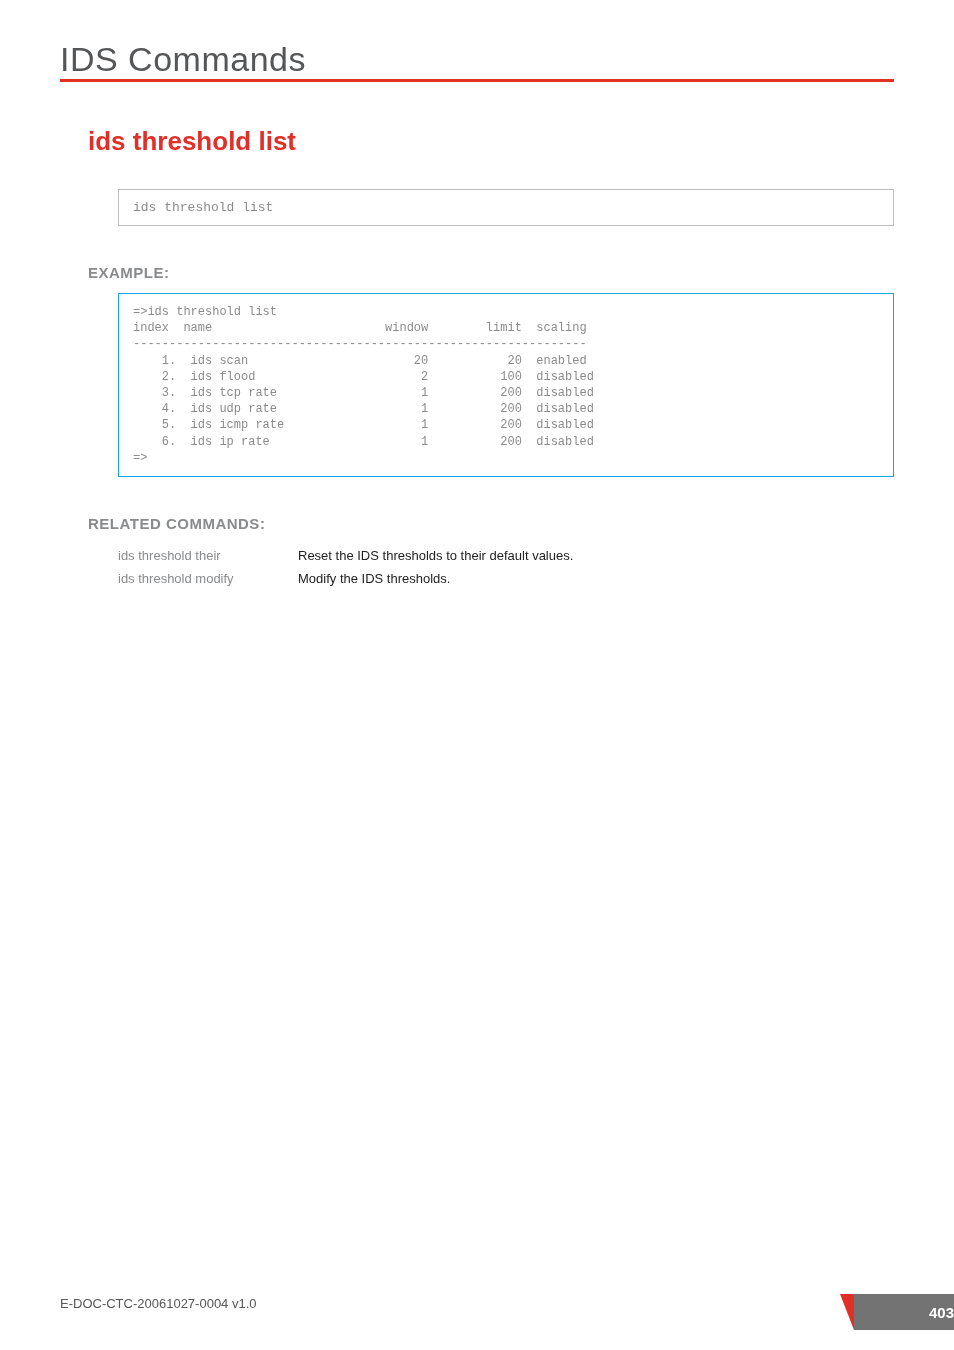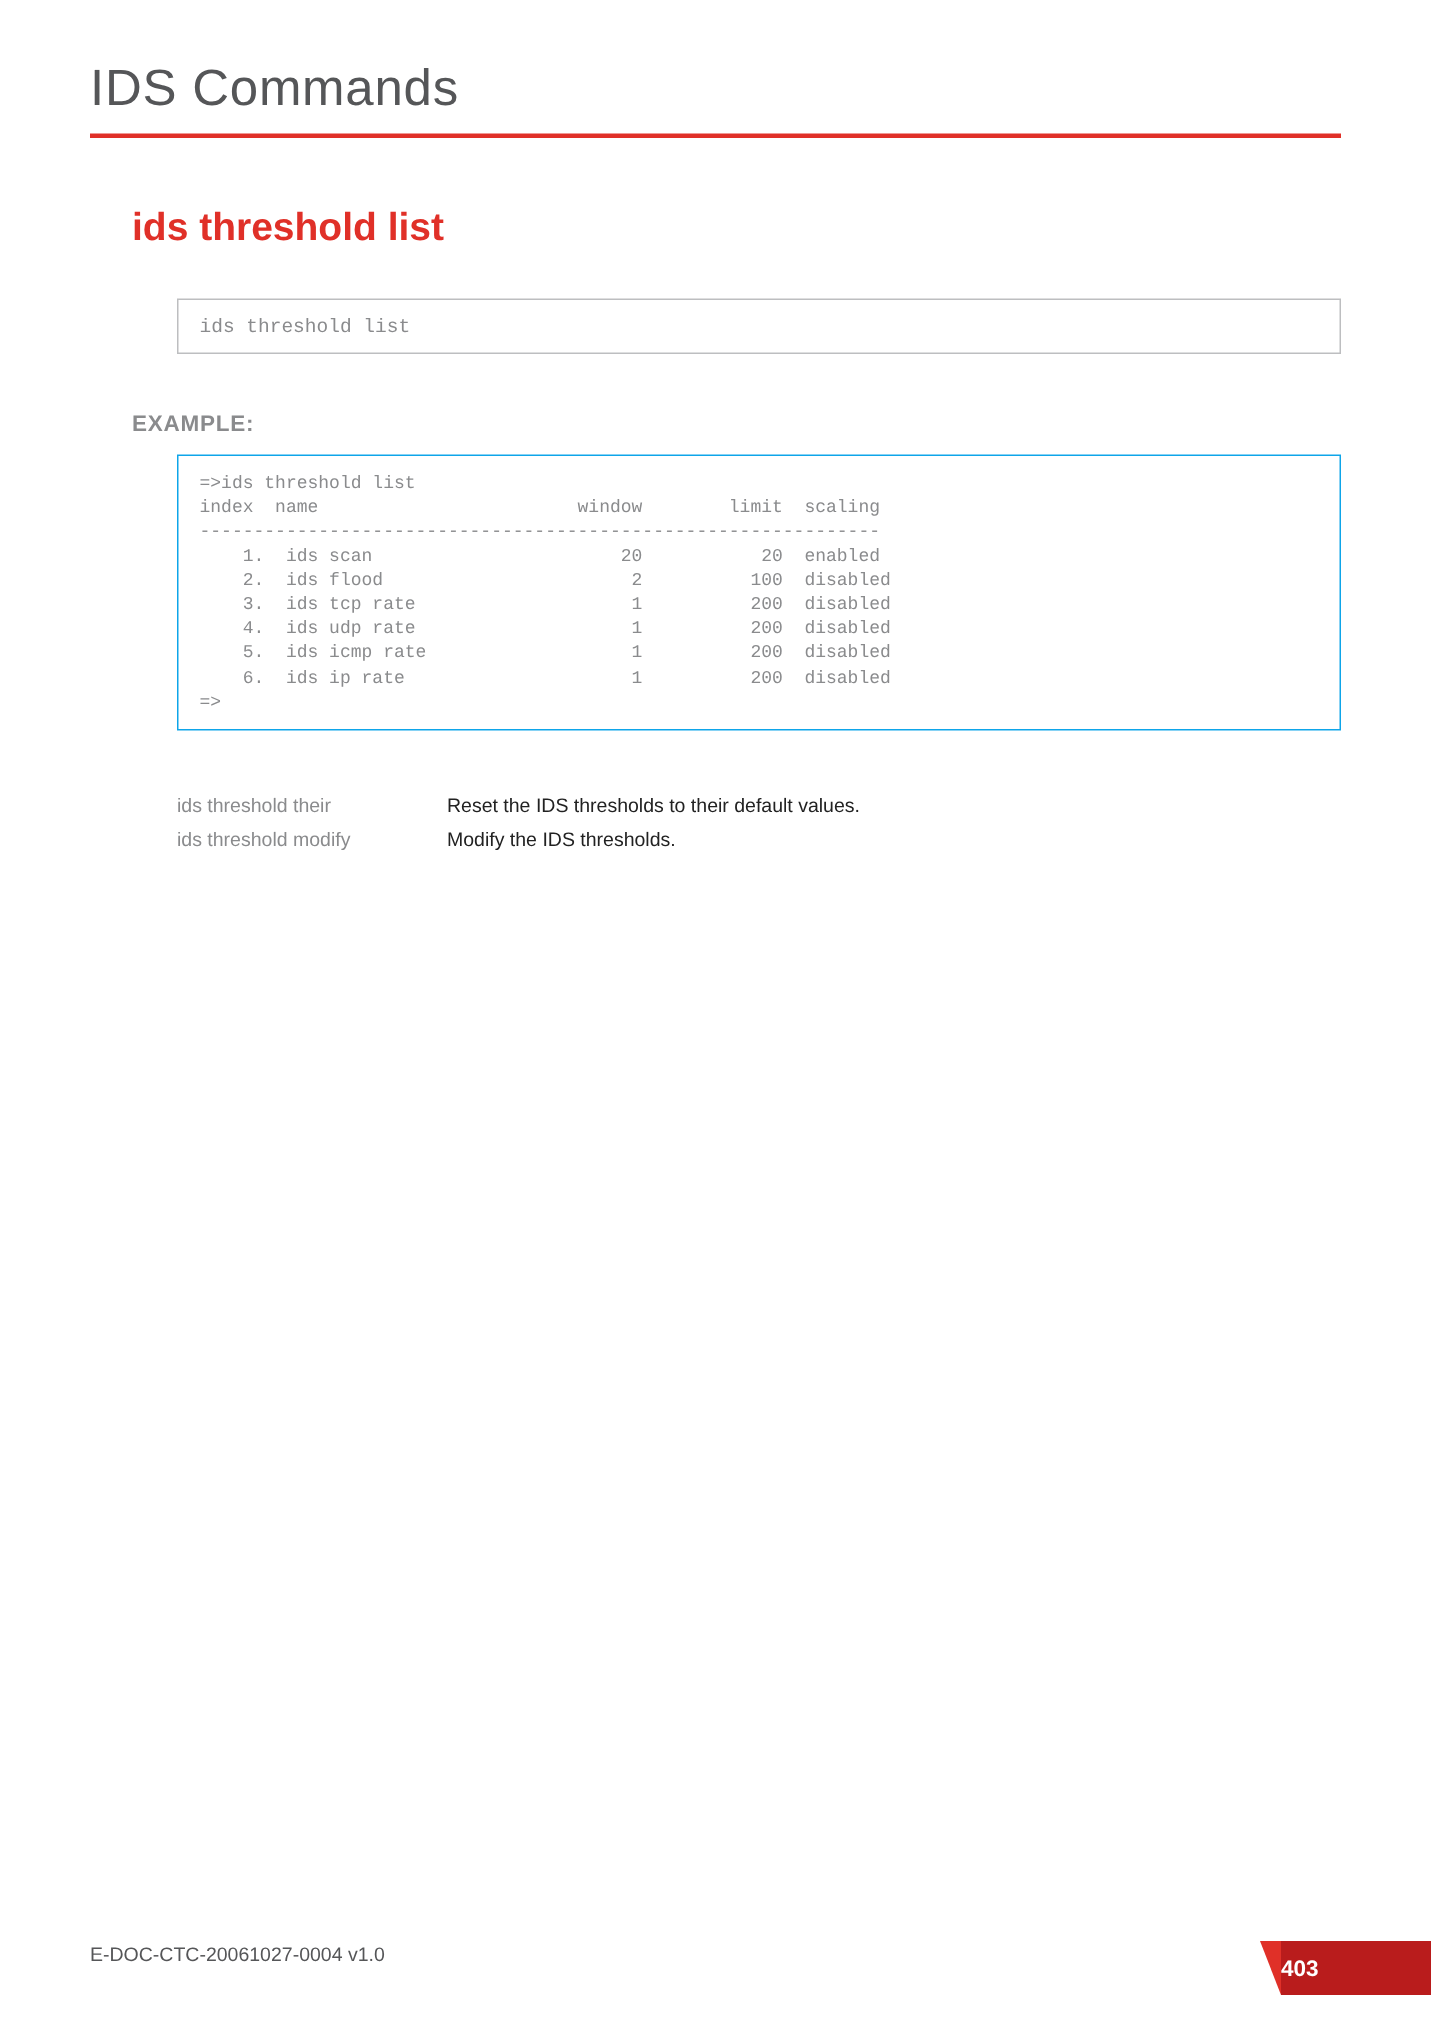--- a/index.html
+++ b/index.html
@@ -9,21 +9,20 @@
       font-family: Arial, Helvetica, sans-serif;
       background: #fff;
       position: relative;
       padding: 40px 60px 30px 60px;
     }
     .chapter-title {
       font-size: 34px;
       font-weight: 400;
       color: #555658;
       letter-spacing: 0.5px;
-      margin-bottom: 10px;
     }
     .red-rule {
       height: 3px;
       background: #e03028;
       margin-bottom: 44px;
     }
     .content {
       margin-left: 28px;
     }
     .section-title {
@@ -91,27 +90,27 @@
     .doc-id {
       font-size: 13px;
       color: #555658;
     }
     .page-badge {
       position: absolute;
       right: 0;
       bottom: -8px;
       width: 100px;
       height: 36px;
-      background: #b91c1c;
+      background: #737373;
       color: #fff;
       font-size: 15px;
       font-weight: bold;
       display: flex;
       align-items: center;
-      justify-content: flex-start;
+      justify-content: flex-end;
     }
     .page-badge::before {
       content: "";
       position: absolute;
       left: -14px;
       top: 0;
       width: 0;
       height: 0;
       border-top: 0 solid transparent;
       border-bottom: 36px solid transparent;
@@ -136,20 +135,21 @@
 index  name                        window        limit  scaling
 ---------------------------------------------------------------
     1.  ids scan                       20           20  enabled
     2.  ids flood                       2          100  disabled
     3.  ids tcp rate                    1          200  disabled
     4.  ids udp rate                    1          200  disabled
     5.  ids icmp rate                   1          200  disabled
     6.  ids ip rate                     1          200  disabled
 =&gt;</div>
 
+  <div class="sub-heading">RELATED COMMANDS:</div>
   <table class="related-table">
     <tbody>
         <tr>
       <td class="cmd">ids threshold their</td>
       <td class="desc">Reset the IDS thresholds to their default values.</td>
     </tr>
     <tr>
       <td class="cmd">ids threshold modify</td>
       <td class="desc">Modify the IDS thresholds.</td>
     </tr>

